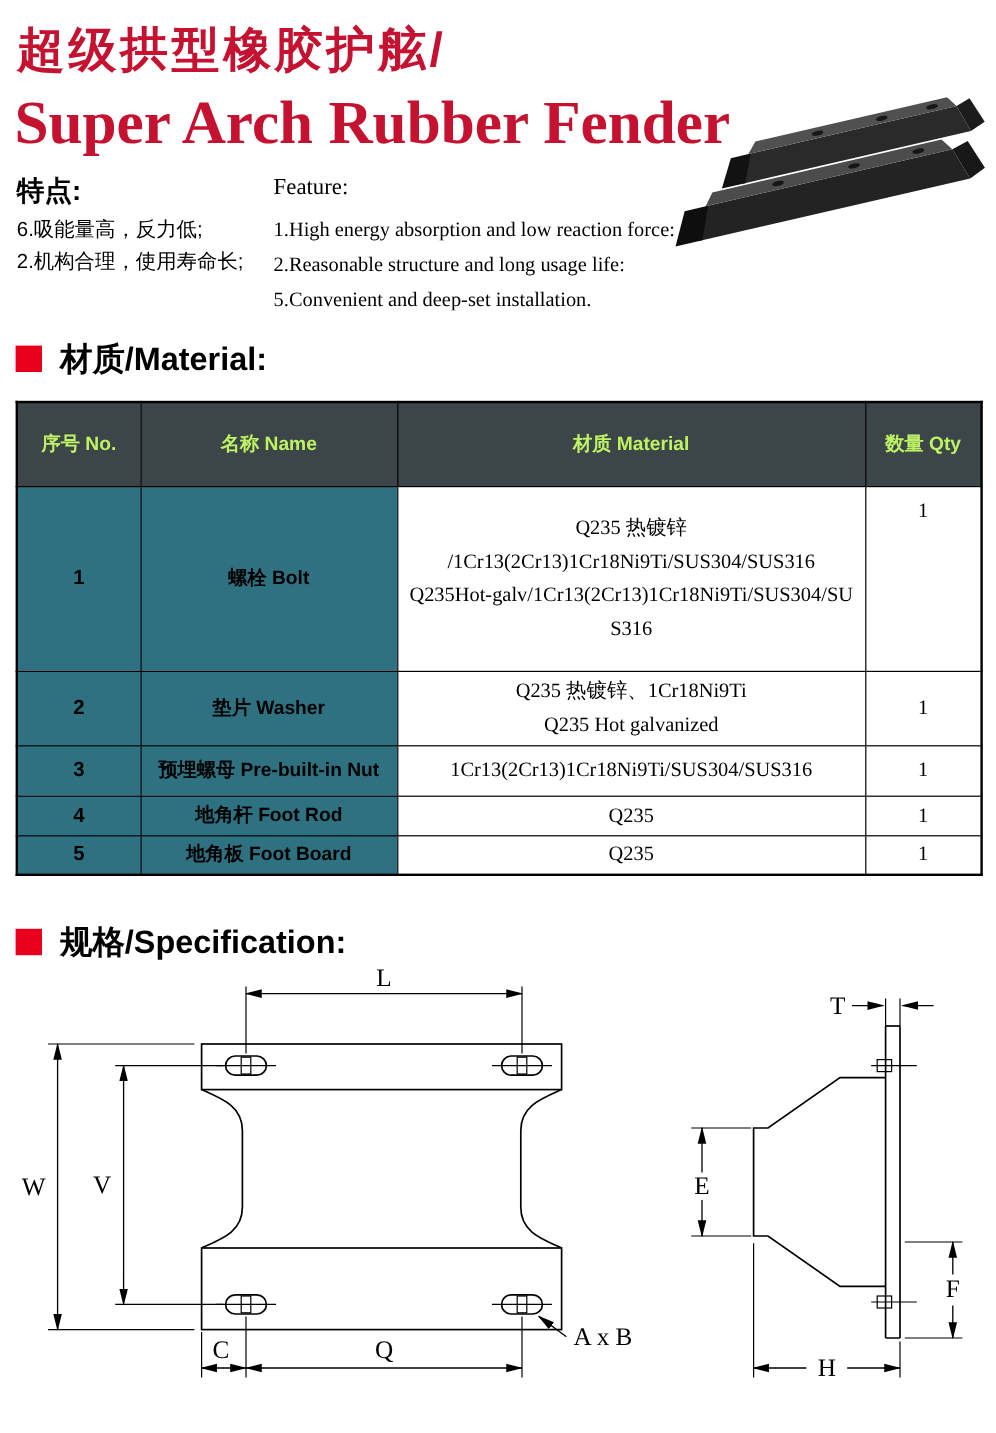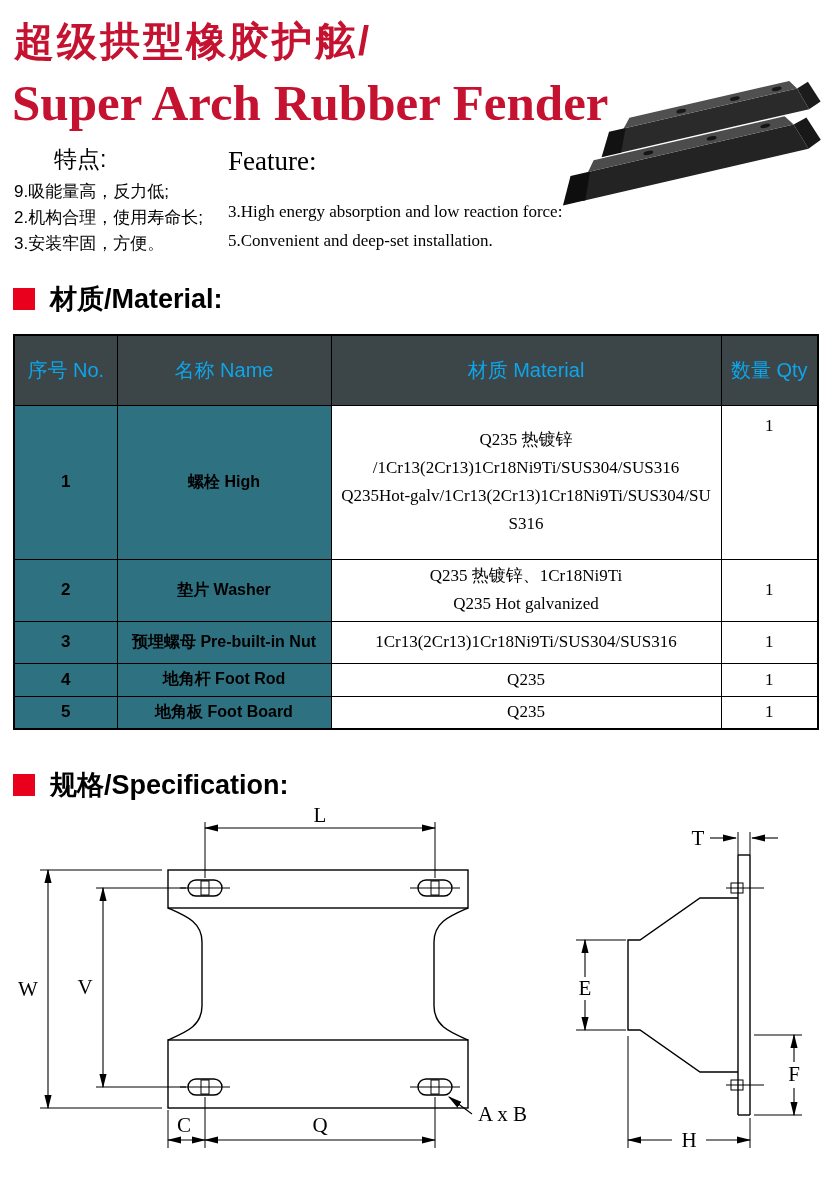--- a/index.html
+++ b/index.html
@@ -8,38 +8,38 @@
           font-family:"Liberation Sans", sans-serif; color:#000; overflow:hidden; }
 
   .title-cn { position:absolute; top:14px; left:14px; font-size:40px; font-weight:bold;
               color:var(--title_red,#c41230); letter-spacing:3px; }
   .title-en { position:absolute; top:74px; left:12px; font-size:51px; font-weight:bold;
               font-family:"Liberation Serif", serif; color:var(--title_red,#c41230); }
 
   .product-photo { position:absolute; top:52px; left:553px; width:277px; height:170px; }
 
   .features-cn { position:absolute; top:144px; left:14px; width:210px; }
-  .features-cn .f-title { font-size:23px; font-weight:normal; margin-bottom:4px;margin-left:40px; }
+  .features-cn .f-title { font-size:23px; font-weight:bold; margin-bottom:4px; }
   .features-cn .f-item  { font-size:17px; line-height:26px; }
   .features-en { position:absolute; top:146px; left:228px; width:340px;
                  font-family:"Liberation Serif", serif; }
-  .features-en .f-title { font-size:27px; margin-bottom:20px; }
+  .features-en .f-title { font-size:19px; margin-bottom:9px; }
   .features-en .f-item  { font-size:17px; line-height:29px; }
 
   .section-heading { position:absolute; left:13px; display:flex; align-items:center; gap:15px; }
   .section-heading.material { top:281px;justify-content:center; }
   .section-heading.spec     { top:767px;justify-content:flex-end; }
   .red-square { width:22px; height:22px; background:var(--accent_red,#e8001c); flex:none; }
   .heading-text { font-size:27px; font-weight:bold; }
 
   table.material { position:absolute; top:334px; left:13px; width:804px;
                    border-collapse:collapse; table-layout:fixed; border:2px solid #000; }
   th, td { border:1px solid #000; text-align:center; vertical-align:middle; padding:0 3px; }
-  thead th { background:var(--table_header_bg,#3c4548); color:#0ea5e9; font-size:20px;
-             height:70px; font-weight:normal; }
+  thead th { background:var(--table_header_bg,#3c4548); color:#bef264; font-size:16px;
+             height:70px; font-weight:bold; }
   td.no, td.name { background:var(--table_left_bg,#2e7282); font-weight:bold; color:#000; }
   td.no   { font-size:17px; }
   td.name { font-size:16px; }
   td.mat  { font-family:"Liberation Serif", serif; font-size:17px;
             white-space:pre-line; line-height:28px;text-align:center; }
   td.qty  { font-family:"Liberation Serif", serif; font-size:17px; }
   tr.r1 { height:154px; } tr.r2 { height:62px; } tr.r3 { height:42px; }
   tr.r4 { height:33px; }  tr.r5 { height:33px; }
   tr.r1 td.qty { vertical-align:top; padding-top:10px; }
 
@@ -79,27 +79,27 @@
         <polygon points="232,42 246,36 237,11 223,15" fill="#181818"></polygon>
         <ellipse cx="75" cy="10" rx="5" ry="2" fill="#151515"></ellipse>
         <ellipse cx="140" cy="10" rx="5" ry="2" fill="#151515"></ellipse>
         <ellipse cx="195" cy="10" rx="5" ry="2" fill="#151515"></ellipse>
       </g>
     </svg>
   </div>
 
   <section class="features-cn">
     <div class="f-title">特点:</div>
-    <div class="f-item">9.吸能量高，反力低;</div>
+    <div class="f-item">6.吸能量高，反力低;</div>
     <div class="f-item">2.机构合理，使用寿命长;</div>
-    <div class="f-item">3.安装牢固，方便。</div>
   </section>
   <section class="features-en">
     <div class="f-title">Feature:</div>
-    <div class="f-item">3.High energy absorption and low reaction force:</div>
+    <div class="f-item">1.High energy absorption and low reaction force:</div>
+    <div class="f-item">2.Reasonable structure and long usage life:</div>
     <div class="f-item">5.Convenient and deep-set installation.</div>
   </section>
 
   <div class="section-heading material">
     <span class="red-square"></span>
     <span class="heading-text">材质/Material:</span>
   </div>
 
   <table class="material">
     <colgroup>
@@ -112,21 +112,21 @@
       <tr>
         <th>序号 No.</th>
         <th>名称 Name</th>
         <th>材质 Material</th>
         <th>数量 Qty</th>
       </tr>
     </thead>
     <tbody>
       <tr class="r1">
         <td class="no">1</td>
-        <td class="name">螺栓 High</td>
+        <td class="name">螺栓 Bolt</td>
         <td class="mat">Q235 热镀锌
 /1Cr13(2Cr13)1Cr18Ni9Ti/SUS304/SUS316
 Q235Hot-galv/1Cr13(2Cr13)1Cr18Ni9Ti/SUS304/SU
 S316</td>
         <td class="qty">1</td>
       </tr>
       <tr class="r2">
         <td class="no">2</td>
         <td class="name">垫片 Washer</td>
         <td class="mat">Q235 热镀锌、1Cr18Ni9Ti

